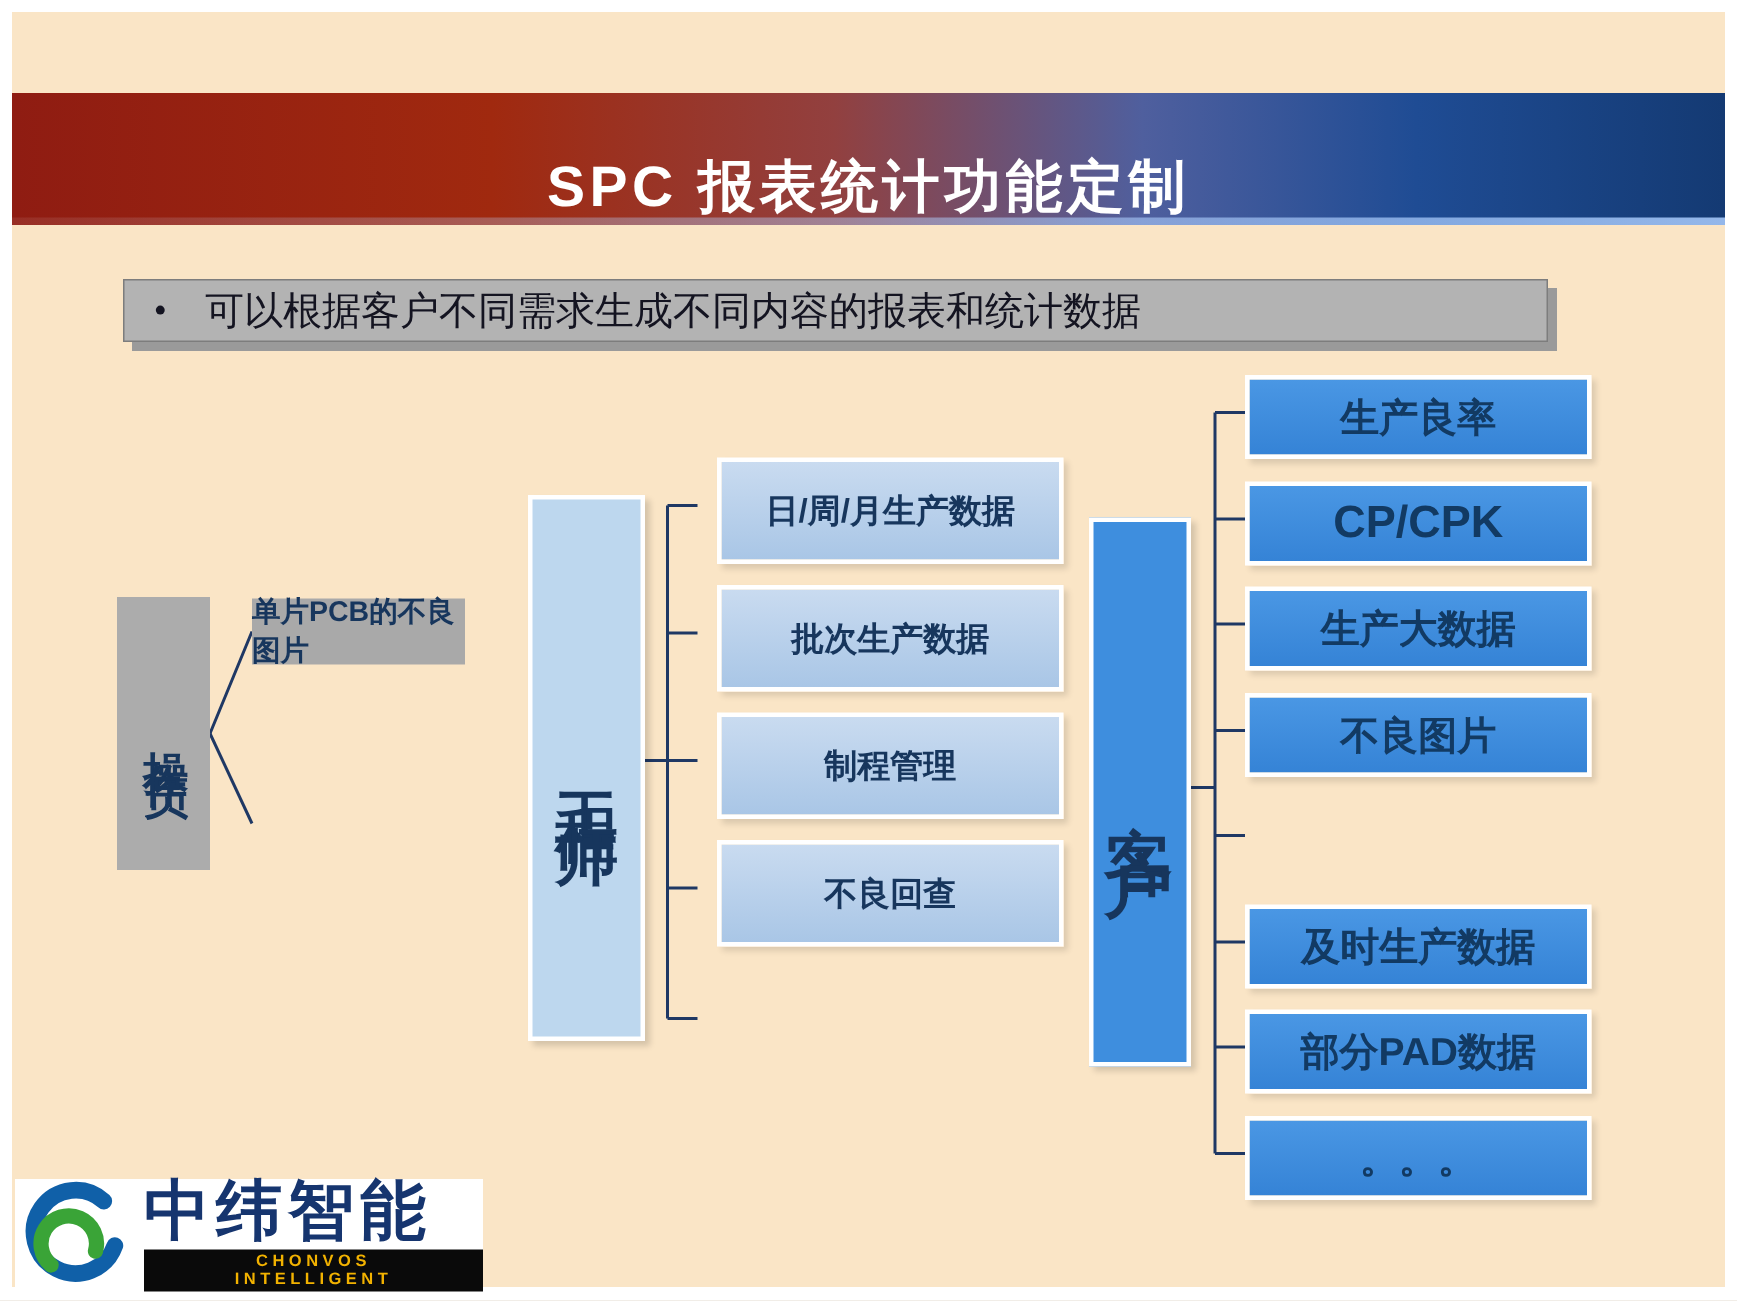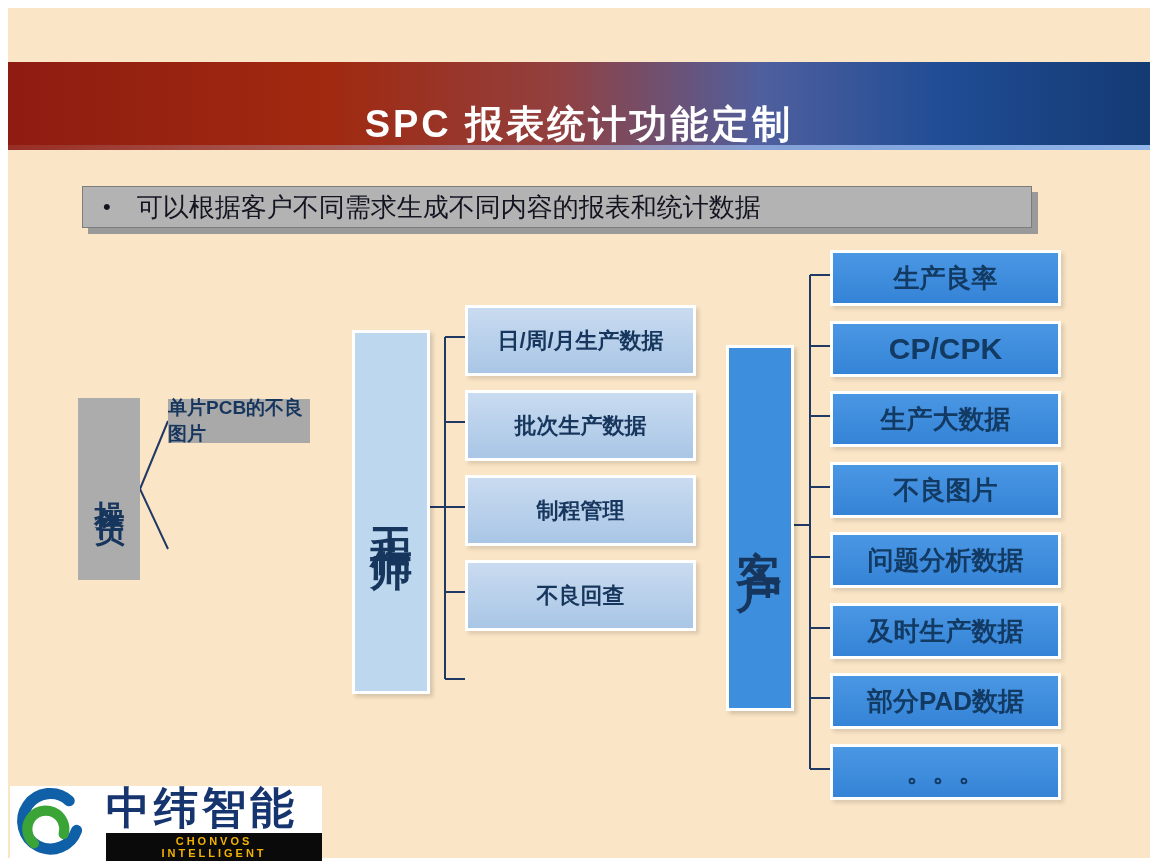--- a/index.html
+++ b/index.html
@@ -30,33 +30,33 @@
   .op-side{left:78px;top:398px;width:62px;height:182px;background:#acacac;}
   .op-side span{font-size:30px;letter-spacing:8px;}
   .eng-side{left:352px;top:330px;width:72px;height:358px;background:#bdd7ee;border:3px solid #fff;box-shadow:3px 3px 4px rgba(0,0,0,0.15);}
   .eng-side span{font-size:42px;letter-spacing:12px;}
   .cust-side{left:726px;top:345px;width:62px;height:360px;background:#3e8ede;border:3px solid #fff;box-shadow:3px 3px 4px rgba(0,0,0,0.15);}
   .cust-side span{font-size:46px;letter-spacing:16px;}
 
   
   .op-item{position:absolute;left:168px;width:142px;height:44px;background:#a9a9a9;
     display:flex;align-items:center;justify-content:center;color:#17365d;font-size:19px;font-weight:700;}
-  .eng-item{position:absolute;left:465px;width:225px;height:65px;
+  .eng-item{position:absolute;left:478px;width:225px;height:65px;
     background:linear-gradient(180deg,#c9dbf0,#a9c6e6);border:3px solid #fff;box-shadow:3px 3px 4px rgba(0,0,0,0.12);
     display:flex;align-items:center;justify-content:center;color:#17365d;font-size:22px;font-weight:600;}
   .cust-item{position:absolute;left:830px;width:225px;height:50px;
     background:linear-gradient(180deg,#4a97e4,#3583d6);border:3px solid #fff;box-shadow:3px 3px 4px rgba(0,0,0,0.12);
     display:flex;align-items:center;justify-content:center;color:#123a63;font-size:26px;font-weight:700;}
   .cust-item.big{font-size:30px;}
 
   
   .logo{position:absolute;left:10px;top:786px;width:312px;height:74px;background:#ffffff;
     display:flex;align-items:center;}
   .logo-icon{width:74px;height:74px;flex:0 0 auto;}
-  .logo-texts{display:flex;flex-direction:column;margin-left:22px;}
+  .logo-texts{display:flex;flex-direction:column;margin-left:12px;}
   .logo-name{color:#16356f;font-size:44px;font-weight:700;letter-spacing:4px;line-height:1.05;}
   .logo-bar{margin-top:1px;background:#0a0a0a;color:#f2b200;font-size:11px;font-weight:700;
     letter-spacing:3px;text-align:center;padding:2px 20px;}
 </style>
 </head>
 <body>
 
 <div class="slide">
   <div class="paper"></div>
 
@@ -107,21 +107,20 @@
   <div class="eng-item" style="top:475px">制程管理</div>
   <div class="eng-item" style="top:560px">不良回查</div>
 
   <div class="vbox cust-side">
     <span>客户</span>
   </div>
   <div class="cust-item" style="top:250px">生产良率</div>
   <div class="cust-item big" style="top:321px">CP/CPK</div>
   <div class="cust-item" style="top:391px">生产大数据</div>
   <div class="cust-item" style="top:462px">不良图片</div>
-  <div class="cust-item" style="top:532px">问题分析数据</div>
   <div class="cust-item" style="top:603px">及时生产数据</div>
   <div class="cust-item" style="top:673px">部分PAD数据</div>
   <div class="cust-item" style="top:744px">。。。</div>
 
   <div class="logo">
     <svg class="logo-icon" viewBox="0 0 80 80">
       <g fill="none" stroke-linecap="round">
         <path d="M64,16 A30,30 0 1,0 72,48" stroke="#1060a8" stroke-width="12"></path>
         <path d="M26,62 A20,20 0 1,1 58,52" stroke="#3aa437" stroke-width="11"></path>
       </g>

